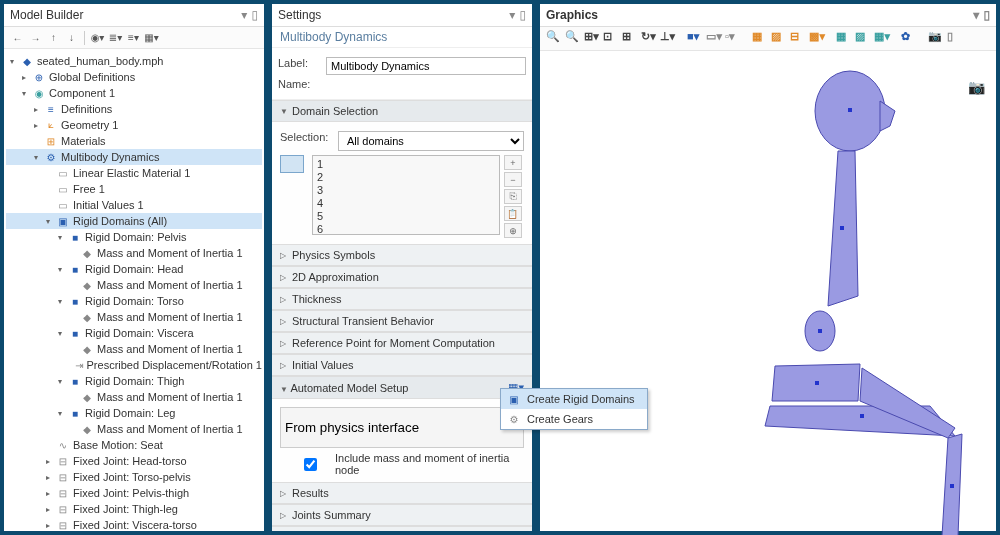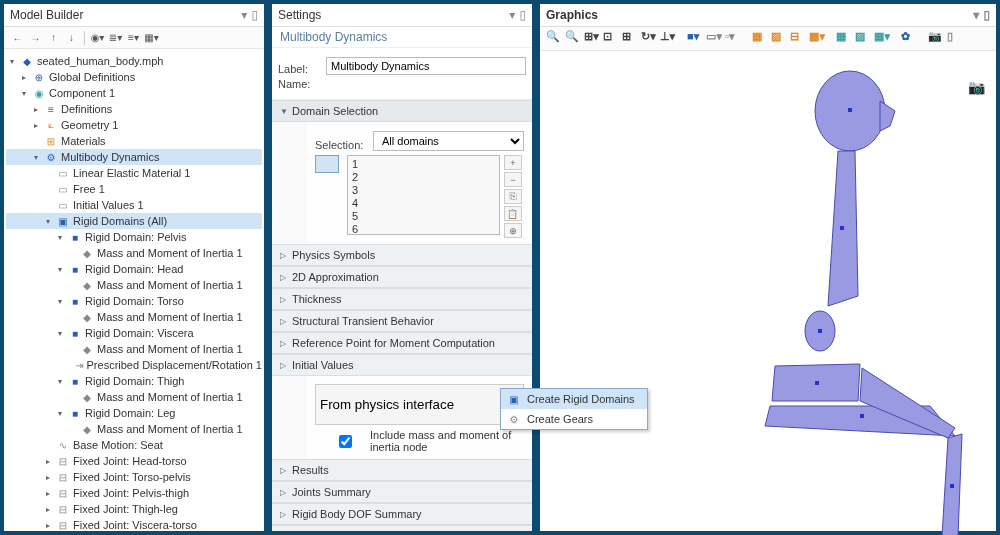--- a/index.html
+++ b/index.html
@@ -19,27 +19,27 @@
   .tree { flex: 1; overflow: auto; background: #fff; padding: 4px 2px; }
   .tree-row { display: flex; align-items: center; height: 16px; padding-left: 4px; white-space: nowrap; cursor: default; }
   .tree-row.sel { background: #cfe4f7; }
   .tree-row .caret { width: 10px; color: #666; font-size: 8px; }
   .tree-row .ticon { width: 14px; height: 14px; margin-right: 3px; display: inline-flex; align-items: center; justify-content: center; font-size: 10px; }
   .tree-row .lbl { font-size: 11px; }
   .ind0 { padding-left: 4px; } .ind1 { padding-left: 16px; } .ind2 { padding-left: 28px; }
   .ind3 { padding-left: 40px; } .ind4 { padding-left: 52px; } .ind5 { padding-left: 64px; }
   
   .form-area { background: #fff; padding: 6px; border-bottom: 1px solid #eee; }
-  .form-row { display: flex; align-items: flex-end; margin: 3px 0; }
+  .form-row { display: flex; align-items: flex-start; margin: 3px 0; }
   .form-row label { width: 48px; color: #444; }
   .form-row input,.form-row select { flex: 1; border: 1px solid #bbb; padding: 2px 4px; font-size: 11px; background: #fff; }
   .section-hdr { display: flex; align-items: center; padding: 4px 8px; background: #eef1f3; border-top: 1px solid #ddd; border-bottom: 1px solid #ddd; color: #333; font-size: 11px; cursor: pointer; }
   .section-hdr .caret { width: 12px; color: #666; font-size: 8px; }
   .section-hdr.open { background: #e6eaed; }
-  .section-body { padding: 6px 8px; background: #fefefe; margin-left: 35px; }
+  .section-body { padding: 6px 8px; background: #fefefe; }
   .domain-sel { display: flex; gap: 4px; }
   .domain-icon-col { width: 28px; }
   .domain-icon-col .dbox { width: 24px; height: 18px; border: 1px solid #7ba6cc; background: #d2e4f3; margin-bottom: 2px; }
   .domain-list { flex: 1; border: 1px solid #bbb; background: #f8f8f8; height: 80px; padding: 2px 4px; font-size: 11px; line-height: 13px; }
   .domain-btns { width: 20px; display: flex; flex-direction: column; gap: 2px; }
   .domain-btns .db { width: 18px; height: 15px; border: 1px solid #ccc; background: #f5f5f5; font-size: 9px; display: flex; align-items: center; justify-content: center; color: #666; }
   .scroll-set { flex: 1; overflow-y: auto; }
   .ams-row { display: flex; justify-content: space-between; align-items: center; }
   .popup { position: absolute; left: 500px; top: 388px; border: 1px solid #8aa9c9; background: #fff; box-shadow: 2px 2px 3px rgba(0,0,0,0.2); z-index: 10; }
   .popup-item { display: flex; align-items: center; padding: 3px 12px 3px 6px; gap: 6px; cursor: pointer; }
@@ -312,20 +312,27 @@
           <div class="section-hdr">
             <span class="caret">▷</span>
             <span>Reference Point for Moment Computation</span>
           </div>
           <div class="section-hdr">
             <span class="caret">▷</span>
             <span>Initial Values</span>
           </div>
         </div>
 
+      <div class="section-hdr open">
+        <div class="ams-row" style="width:100%">
+          <span><span class="caret">▼</span>
+          <span>Automated Model Setup</span></span>
+          <span class="c-blue" style="font-size:11px">▦▾</span>
+        </div>
+      </div>
       <div class="section-body">
         <input class="ams-input" type="text" readonly="" value="From physics interface" style="">
         <div class="chkrow">
           <input type="checkbox" checked="" style="">
           <span>Include mass and moment of inertia node</span>
         </div>
       </div>
 
       <div id="bottom-sections">
           <div class="section-hdr">

